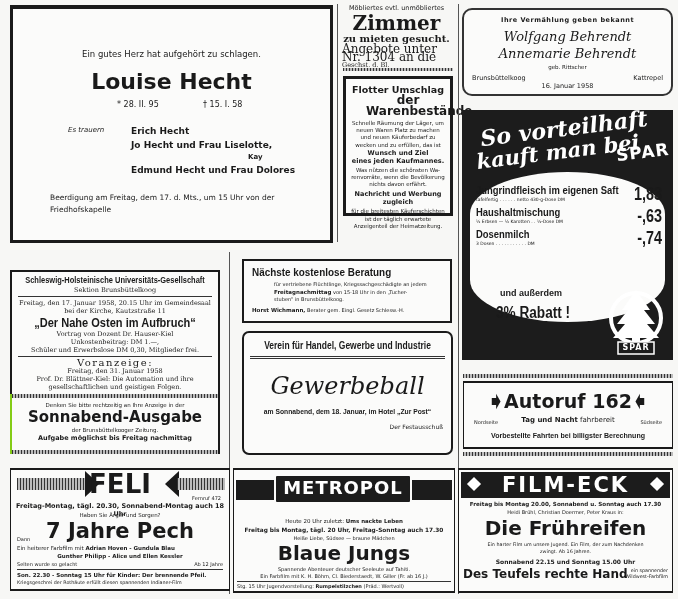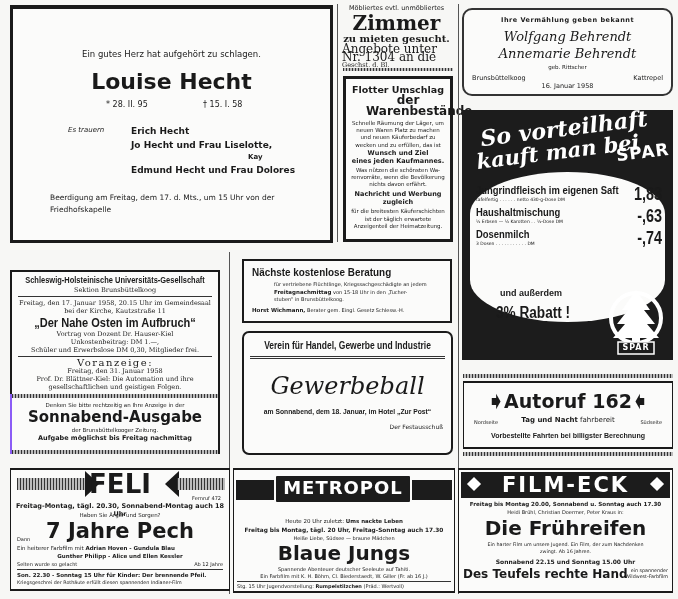--- a/index.html
+++ b/index.html
@@ -19,41 +19,41 @@
   .tiny { font-size: 7px; line-height: 9px; }
   .small { font-size: 8px; line-height: 10px; }
   .vline { position: absolute; width: 0; border-left: 1px solid #555; }
 </style>
 </head>
 <body>
 
 <div class="box" style="left:10px;top:5px;width:323px;height:238px;border-width:3px;border-top-width:4px;">
   <div class="abs center small" style="left:0;right:0;top:40px;font-size:8.5px;">Ein gutes Herz hat aufgehört zu schlagen.</div>
   <div class="abs center bold" style="left:0;right:0;top:60px;font-size:22px;line-height:26px;">Louise Hecht</div>
-  <div class="abs small" style="left:93px;top:91px;">* 28. II. 95</div>
+  <div class="abs small" style="left:104px;top:91px;">* 28. II. 95</div>
   <div class="abs small" style="left:190px;top:91px;">† 15. I. 58</div>
   <div class="abs tiny" style="left:55px;top:117px;font-style:italic;">Es trauern</div>
   <div class="abs bold small" style="left:118px;top:117px;font-size:9px;">Erich Hecht</div>
   <div class="abs bold small" style="left:118px;top:131px;font-size:9px;">Jo Hecht und Frau Liselotte,</div>
   <div class="abs bold tiny" style="left:235px;top:144px;">Kay</div>
   <div class="abs bold small" style="left:118px;top:156px;font-size:9px;">Edmund Hecht und Frau Dolores</div>
   <div class="abs tiny" style="left:37px;top:184px;font-size:7.5px;">Beerdigung am Freitag, dem 17. d. Mts., um 15 Uhr von der</div>
   <div class="abs tiny" style="left:37px;top:196px;font-size:7.5px;">Friedhofskapelle</div>
 </div>
 
 <div class="abs" style="left:340px;top:4px;width:113px;height:58px;">
   <div class="center tiny" style="font-size:6.5px;">Möbliertes evtl. unmöbliertes</div>
   <div class="center serif bold" style="font-size:20px;line-height:20px;">Zimmer</div>
   <div class="center serif bold" style="font-size:10px;line-height:12px;">zu mieten gesucht.</div>
   <div class="serif tiny" style="font-size:12px;line-height:8px;padding-left:2px;">Angebote unter Nr. 1304 an die</div>
   <div class="serif tiny" style="font-size:6.5px;line-height:8px;padding-left:2px;">Geschst. d. Bl.</div>
 </div>
 <div class="abs hatch" style="left:343px;top:68px;width:110px;height:3px;"></div>
 
-<div class="box thick" style="left:343px;top:76px;width:110px;height:166px;">
+<div class="box thick" style="left:343px;top:76px;width:110px;height:140px;">
   <div class="center bold" style="font-size:9.5px;line-height:11px;margin-top:5px;">Flotter Umschlag</div>
   <div class="center bold" style="font-size:12px;line-height:11px;padding-left:20px;">der Warenbestände</div>
   <div class="center" style="font-size:5.5px;line-height:7.2px;margin-top:3px;">
     <div>Schnelle Räumung der Läger, um</div>
     <div>neuen Waren Platz zu machen</div>
     <div>und neuen Käuferbedarf zu</div>
     <div>wecken und zu erfüllen, das ist</div>
     <div class="bold" style="font-size:6.5px;line-height:8px;">Wunsch und Ziel</div>
     <div class="bold" style="font-size:6.5px;line-height:8px;">eines jeden Kaufmannes.</div>
     <div style="margin-top:2px;">Was nützen die schönsten Wa-</div>
@@ -126,21 +126,21 @@
   <div class="center serif" style="font-size:6.5px;line-height:8px;">Vortrag von Dozent Dr. Hauser-Kiel</div>
   <div class="center serif" style="font-size:6.5px;line-height:8px;">Unkostenbeitrag: DM 1.—,</div>
   <div class="center serif" style="font-size:6.5px;line-height:8px;">Schüler und Erwerbslose DM 0,30, Mitglieder frei.</div>
   <div style="border-top:1px solid #333;margin:2px 6px;"></div>
   <div class="center serif" style="font-size:10px;line-height:8px;letter-spacing:1.5px;">Voranzeige:</div>
   <div class="center serif" style="font-size:6.5px;line-height:8px;">Freitag, den 31. Januar 1958</div>
   <div class="center serif" style="font-size:6.5px;line-height:8px;">Prof. Dr. Blättner-Kiel: Die Automation und ihre</div>
   <div class="center serif" style="font-size:6.5px;line-height:8px;">gesellschaftlichen und geistigen Folgen.</div>
 </div>
 
-<div class="abs" style="left:10px;top:394px;width:210px;height:60px;background:#fbfbfa;border-left:2px solid #8b5cf6;border-right:2px solid #1a1a1a;">
+<div class="abs" style="left:10px;top:394px;width:210px;height:60px;background:#fbfbfa;border-left:2px solid #84cc16;border-right:2px solid #1a1a1a;">
   <div class="hatch" style="height:4px;"></div>
   <div class="center" style="font-size:5.5px;line-height:8px;margin-top:3px;">Denken Sie bitte rechtzeitig an Ihre Anzeige in der</div>
   <div class="center bold" style="font-size:15px;line-height:17px;">Sonnabend-Ausgabe</div>
   <div class="center" style="font-size:5.5px;line-height:8px;">der Brunsbüttelkooger Zeitung.</div>
   <div class="center bold" style="font-size:6.5px;line-height:8px;">Aufgabe möglichst bis Freitag nachmittag</div>
   <div class="hatch abs" style="left:0;right:0;bottom:0;height:4px;"></div>
 </div>
 
 <div class="vline" style="left:229px;top:252px;height:342px;"></div>
 

